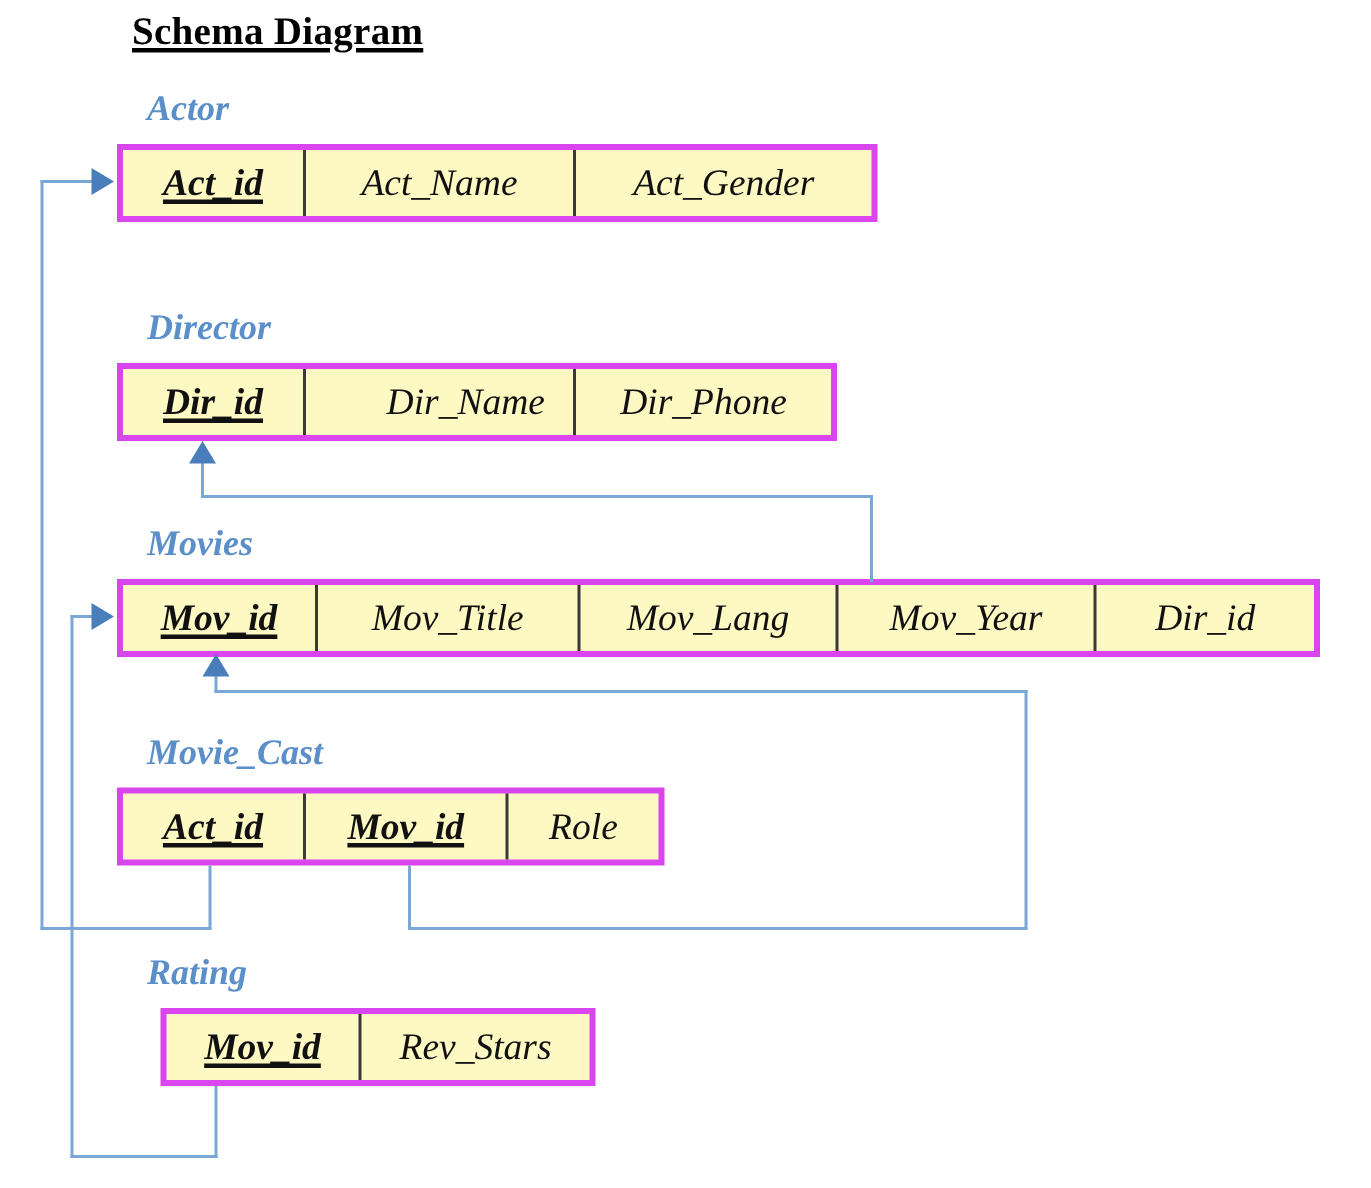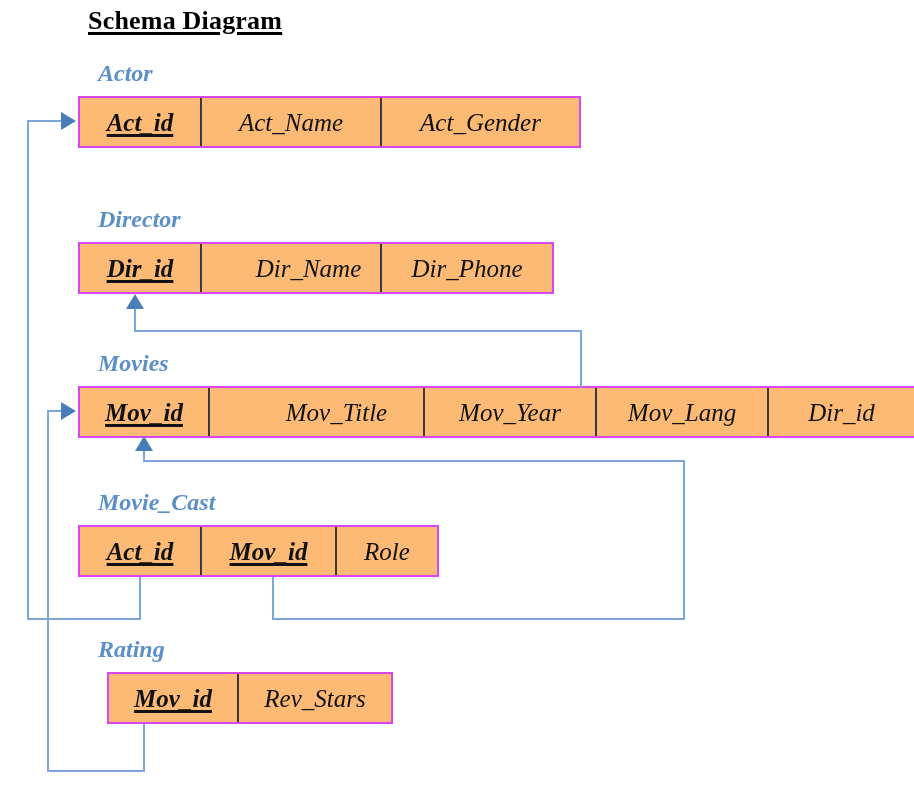--- a/index.html
+++ b/index.html
@@ -42,22 +42,22 @@
     font-size: 24px;
     font-weight: bold;
     font-style: italic;
     color: #5B8FC9;
     white-space: nowrap;
     line-height: 1.06;
   }
 
   .entity-row {
     display: flex;
-    border: 2px solid #d946ef;
-    background: #fdba74;
+    border: 4px solid #d946ef;
+    background: #fef9c3;
     box-sizing: border-box;
     height: 52px;
   }
 
   .cell {
     display: flex;
     align-items: center;
     justify-content: center;
     border-right: 2px solid #3a3a3a;
     box-sizing: border-box;
@@ -123,23 +123,23 @@
       <div class="cell pk" style="width:122px;">Dir_id</div>
       <div class="cell" style="width:180px;padding-left:41px;">Dir_Name</div>
       <div class="cell" style="width:170px;">Dir_Phone</div>
     </div>
   </div>
 
   <div class="entity" style="left:78px; top:386px;">
     <div class="entity-label">Movies</div>
     <div class="entity-row">
       <div class="cell pk" style="width:130px;">Mov_id</div>
-      <div class="cell" style="width:175px;margin-left:40px;">Mov_Title</div>
+      <div class="cell" style="width:175px;">Mov_Title</div>
+      <div class="cell" style="width:172px;">Mov_Lang</div>
       <div class="cell" style="width:172px;">Mov_Year</div>
-      <div class="cell" style="width:172px;">Mov_Lang</div>
       <div class="cell" style="width:145px;">Dir_id</div>
     </div>
   </div>
 
   <div class="entity" style="left:78px; top:525px;">
     <div class="entity-label">Movie_Cast</div>
     <div class="entity-row">
       <div class="cell pk" style="width:122px;">Act_id</div>
       <div class="cell pk" style="width:135px;">Mov_id</div>
       <div class="cell" style="width:100px;">Role</div>

